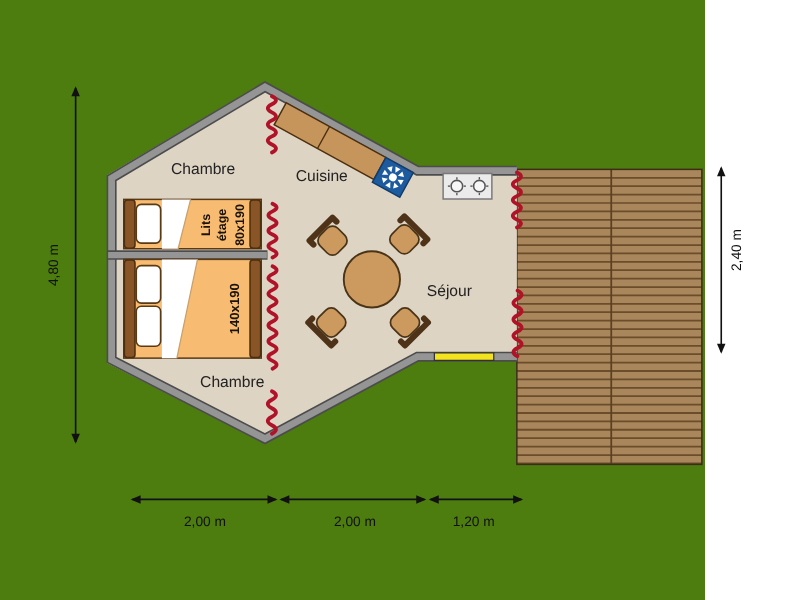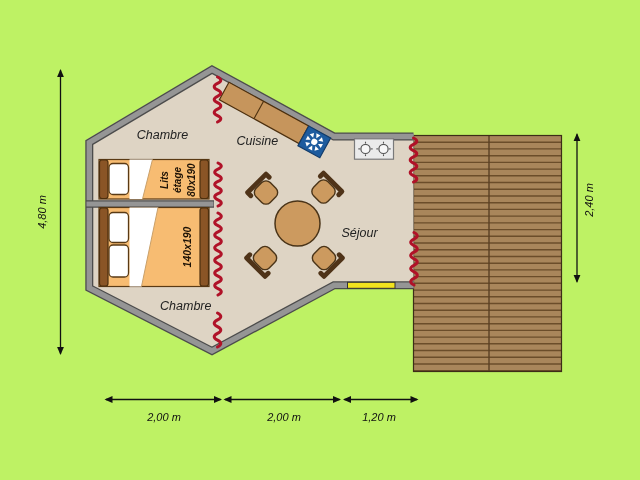--- a/index.html
+++ b/index.html
@@ -1,15 +1,15 @@
 <!DOCTYPE html>
 <html><head><meta charset="utf-8">
 <style>html,body{margin:0;padding:0;background:#fff;}</style>
 </head><body>
-<div style="position:relative;width:640px;height:480px;background:#bef264;font-style:italic;">
+<div style="position:relative;width:564px;height:480px;background:#4d7c0f;">
 <svg width="640" height="480" viewBox="0 0 640 480" style="font-family:'Liberation Sans',sans-serif;">
 
 <g>
         <rect x="413.5" y="135.5" width="148.0" height="236.0" fill="#a9865b" stroke="none"></rect>
 <line x1="413.5" y1="142.2" x2="561.5" y2="142.2" stroke="#6b4d2a" stroke-width="1.4"></line>
         <line x1="413.5" y1="148.9" x2="561.5" y2="148.9" stroke="#6b4d2a" stroke-width="1.4"></line>
         <line x1="413.5" y1="155.7" x2="561.5" y2="155.7" stroke="#6b4d2a" stroke-width="1.4"></line>
         <line x1="413.5" y1="162.4" x2="561.5" y2="162.4" stroke="#6b4d2a" stroke-width="1.4"></line>
         <line x1="413.5" y1="169.1" x2="561.5" y2="169.1" stroke="#6b4d2a" stroke-width="1.4"></line>
         <line x1="413.5" y1="175.8" x2="561.5" y2="175.8" stroke="#6b4d2a" stroke-width="1.4"></line>

